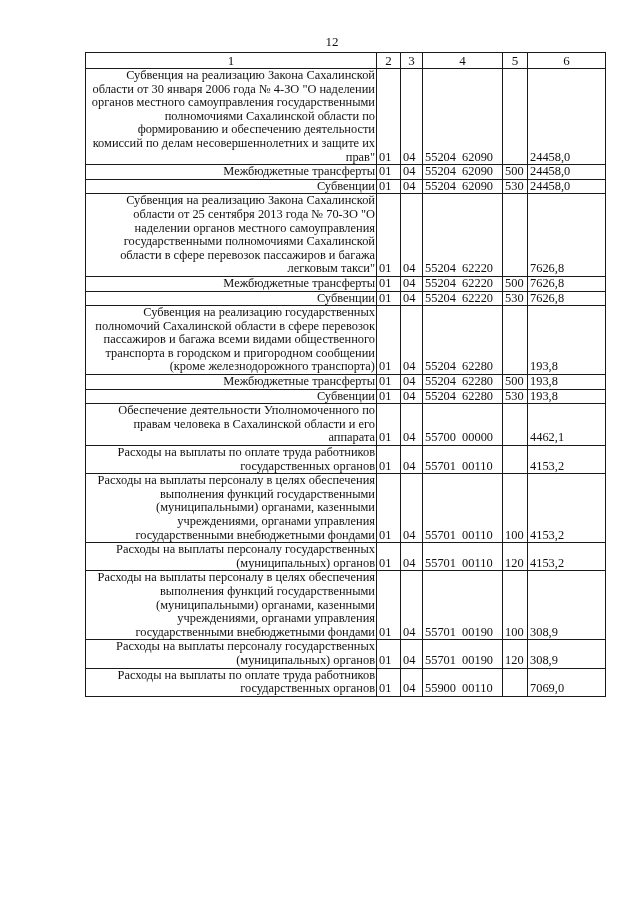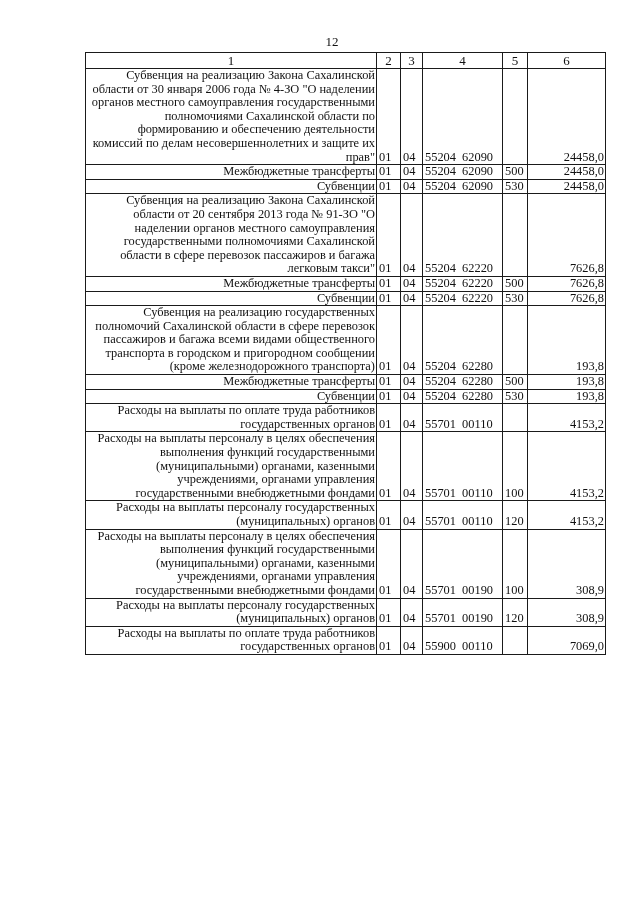--- a/index.html
+++ b/index.html
@@ -8,21 +8,21 @@
     .page-number { position: absolute; top: 34px; left: 0; width: 640px; text-align: center;
                    font-size: 13px; padding-left: 24px; box-sizing: border-box; }
     table.budget { position: absolute; top: 52px; left: 85px; width: 520px;
                    border-collapse: collapse; table-layout: fixed; font-size: 12.4px; line-height: 13.6px; }
     table.budget td, table.budget th { border: 1.2px solid #1a1a1a; padding: 0 1px 0 2px; vertical-align: bottom; }
     table.budget th { font-weight: normal; text-align: center; height: 15px; padding: 0; vertical-align: middle; font-size: 13px; }
     col.c1 { width: 291px; } col.c2 { width: 24px; } col.c3 { width: 22px; }
     col.c4 { width: 80px; } col.c5 { width: 25px; } col.c6 { width: 78px; }
     td.name { text-align: right; white-space: normal; }
     td.code { text-align: left; white-space: nowrap; padding-left: 1px; }
-    td.amount { text-align: right; white-space: nowrap; padding-right: 1px; }
+    td.amount { white-space: nowrap; padding-right: 1px; }
     td.kcsr { white-space: nowrap; word-spacing: 3px; margin-top: 44px; }
   </style>
 </head>
 <body>
 
 <div class="page-number">12</div>
 
 <table class="budget">
   <colgroup>
     <col class="c1">
@@ -61,21 +61,21 @@
       </tr>
       <tr>
         <td class="name">Субвенции</td>
         <td class="code">01</td>
         <td class="code">04</td>
         <td class="code kcsr">55204  62090</td>
         <td class="code">530</td>
         <td class="amount">24458,0</td>
       </tr>
       <tr>
-        <td class="name">Субвенция на реализацию Закона Сахалинской области от 20 сентября 2013 года № 91-ЗО "О наделении органов местного самоуправления государственными полномочиями Сахалинской области в сфере перевозок пассажиров и багажа легковым такси"</td>
+        <td class="name">Субвенция на реализацию Закона Сахалинской области от 25 сентября 2013 года № 70-ЗО "О наделении органов местного самоуправления государственными полномочиями Сахалинской области в сфере перевозок пассажиров и багажа легковым такси"</td>
         <td class="code">01</td>
         <td class="code">04</td>
         <td class="code kcsr">55204  62220</td>
         <td class="code"></td>
         <td class="amount">7626,8</td>
       </tr>
       <tr>
         <td class="name">Межбюджетные трансферты</td>
         <td class="code">01</td>
         <td class="code">04</td>
@@ -107,20 +107,28 @@
         <td class="code">500</td>
         <td class="amount">193,8</td>
       </tr>
       <tr>
         <td class="name">Субвенции</td>
         <td class="code">01</td>
         <td class="code">04</td>
         <td class="code kcsr">55204  62280</td>
         <td class="code">530</td>
         <td class="amount">193,8</td>
+      </tr>
+      <tr>
+        <td class="name">Обеспечение деятельности Уполномоченного по правам человека в Сахалинской области и его аппарата</td>
+        <td class="code">01</td>
+        <td class="code">04</td>
+        <td class="code kcsr">55700  00000</td>
+        <td class="code"></td>
+        <td class="amount">4462,1</td>
       </tr>
       <tr>
         <td class="name">Расходы на выплаты по оплате труда работников государственных органов</td>
         <td class="code">01</td>
         <td class="code">04</td>
         <td class="code kcsr">55701  00110</td>
         <td class="code"></td>
         <td class="amount">4153,2</td>
       </tr>
       <tr>

